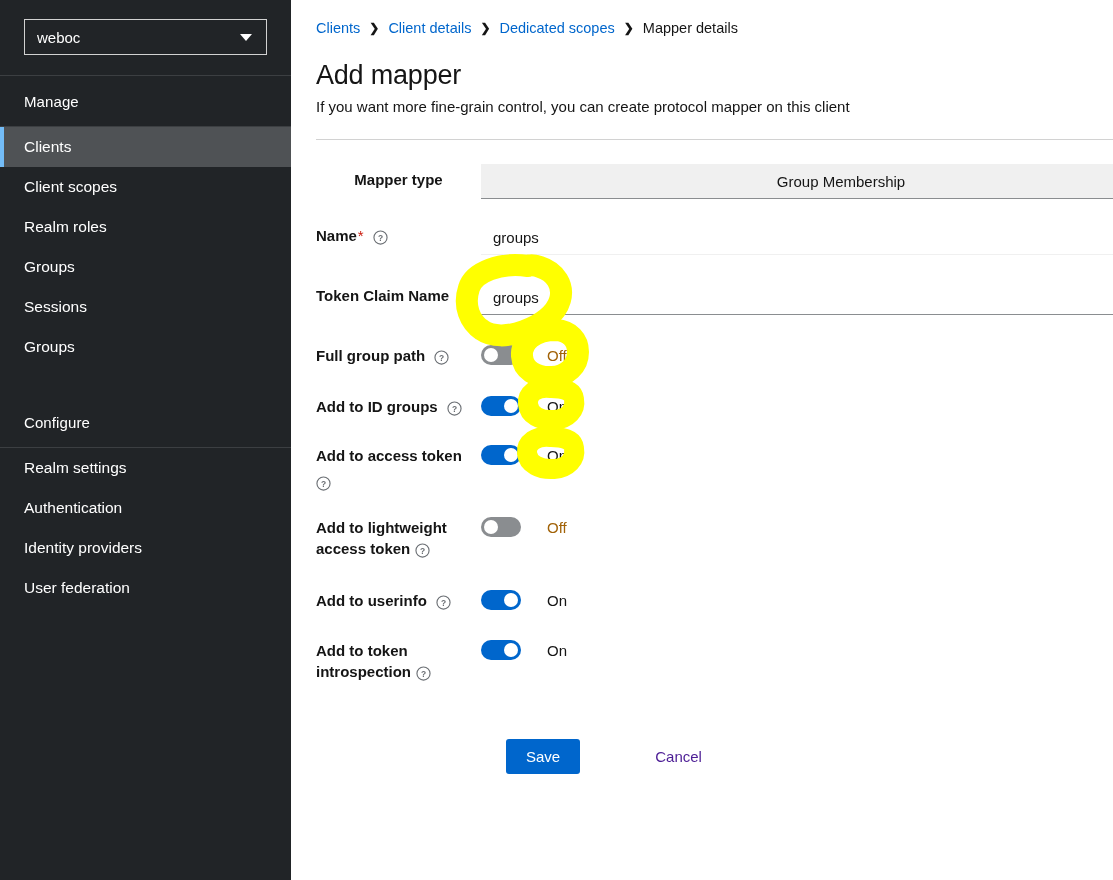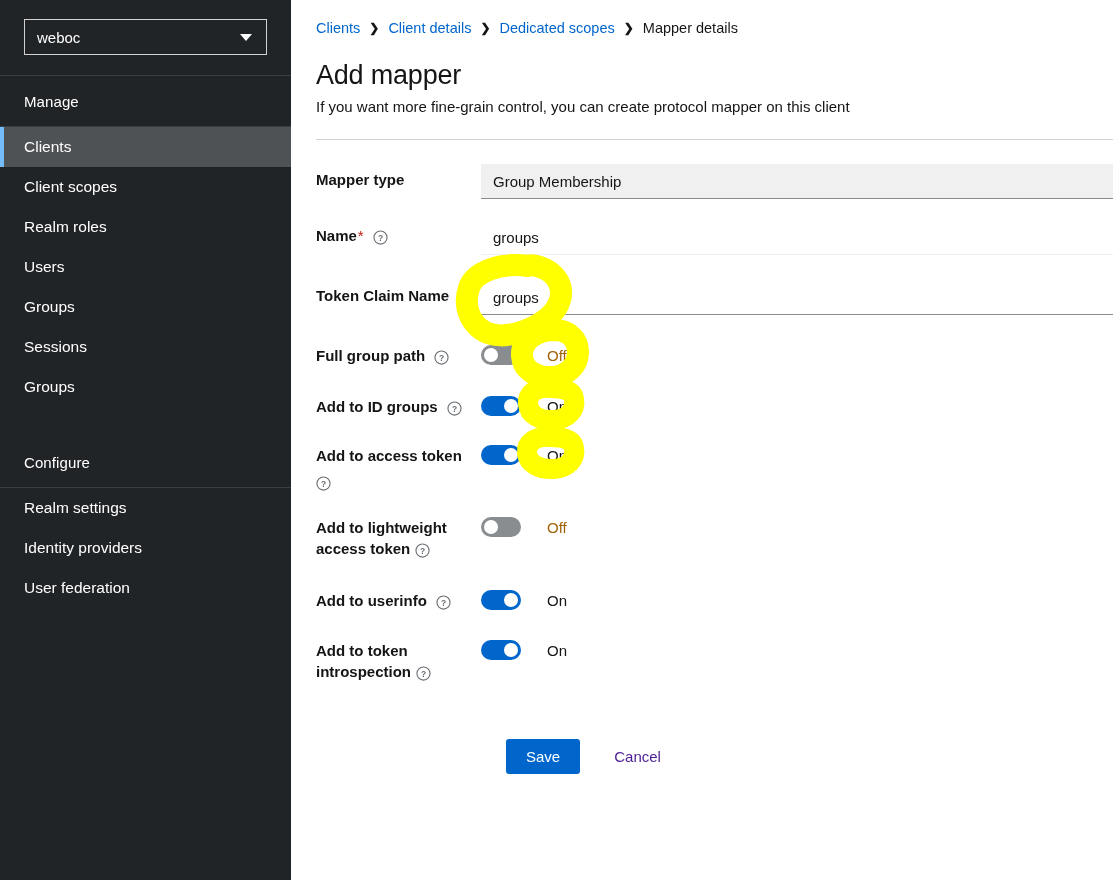--- a/index.html
+++ b/index.html
@@ -221,20 +221,21 @@
     color: #151515;
   }
   .toggle-label.off-text { color: #a16207; }
 
   
   .form-actions {
     display: flex;
     align-items: center;
     padding-left: 190px;
     margin-top: 44px;
+    gap: 41px;
   }
   .btn-save {
     background: #0066cc;
     color: #ffffff;
     font-size: 15px;
     border: none;
     border-radius: 3px;
     padding: 9px 20px;
     cursor: pointer;
     font-family: "Liberation Sans", sans-serif;
@@ -276,34 +277,34 @@
     <div class="nav-sep"></div>
 
     <div class="nav-group-title">Manage</div>
 
     <div class="nav-sep"></div>
 
     <ul class="nav-list">
       <li class="nav-item active">Clients</li>
       <li class="nav-item">Client scopes</li>
       <li class="nav-item">Realm roles</li>
-      <li class="nav-item">Users</li>
       <li class="nav-item">Groups</li>
       <li class="nav-item">Sessions</li>
       <li class="nav-item">Groups</li>
     </ul>
 
     <div class="nav-gap"></div>
 
     <div class="nav-group-title">Configure</div>
 
     <div class="nav-sep"></div>
 
     <ul class="nav-list">
       <li class="nav-item">Realm settings</li>
+      <li class="nav-item">Authentication</li>
       <li class="nav-item">Identity providers</li>
       <li class="nav-item">User federation</li>
     </ul>
 
   </div>
 
   <div class="main">
 
     <div class="page-header">
 
@@ -318,21 +319,21 @@
       </div>
 
       <h1 class="page-title">Add mapper</h1>
       <div class="page-subtitle">If you want more fine-grain control, you can create protocol mapper on this client</div>
 
       <div class="header-divider"></div>
     </div>
 
     <div class="form">
 
-      <div class="form-row" style="height:56px;">
+      <div class="form-row" style="height:56px;text-align:center;">
         <div class="form-label">
           <span>Mapper type</span>
         </div>
         <div class="form-control">
           <div class="text-input disabled">Group Membership</div>
         </div>
       </div>
 
       <div class="form-row" style="height:60px;">
         <div class="form-label">

